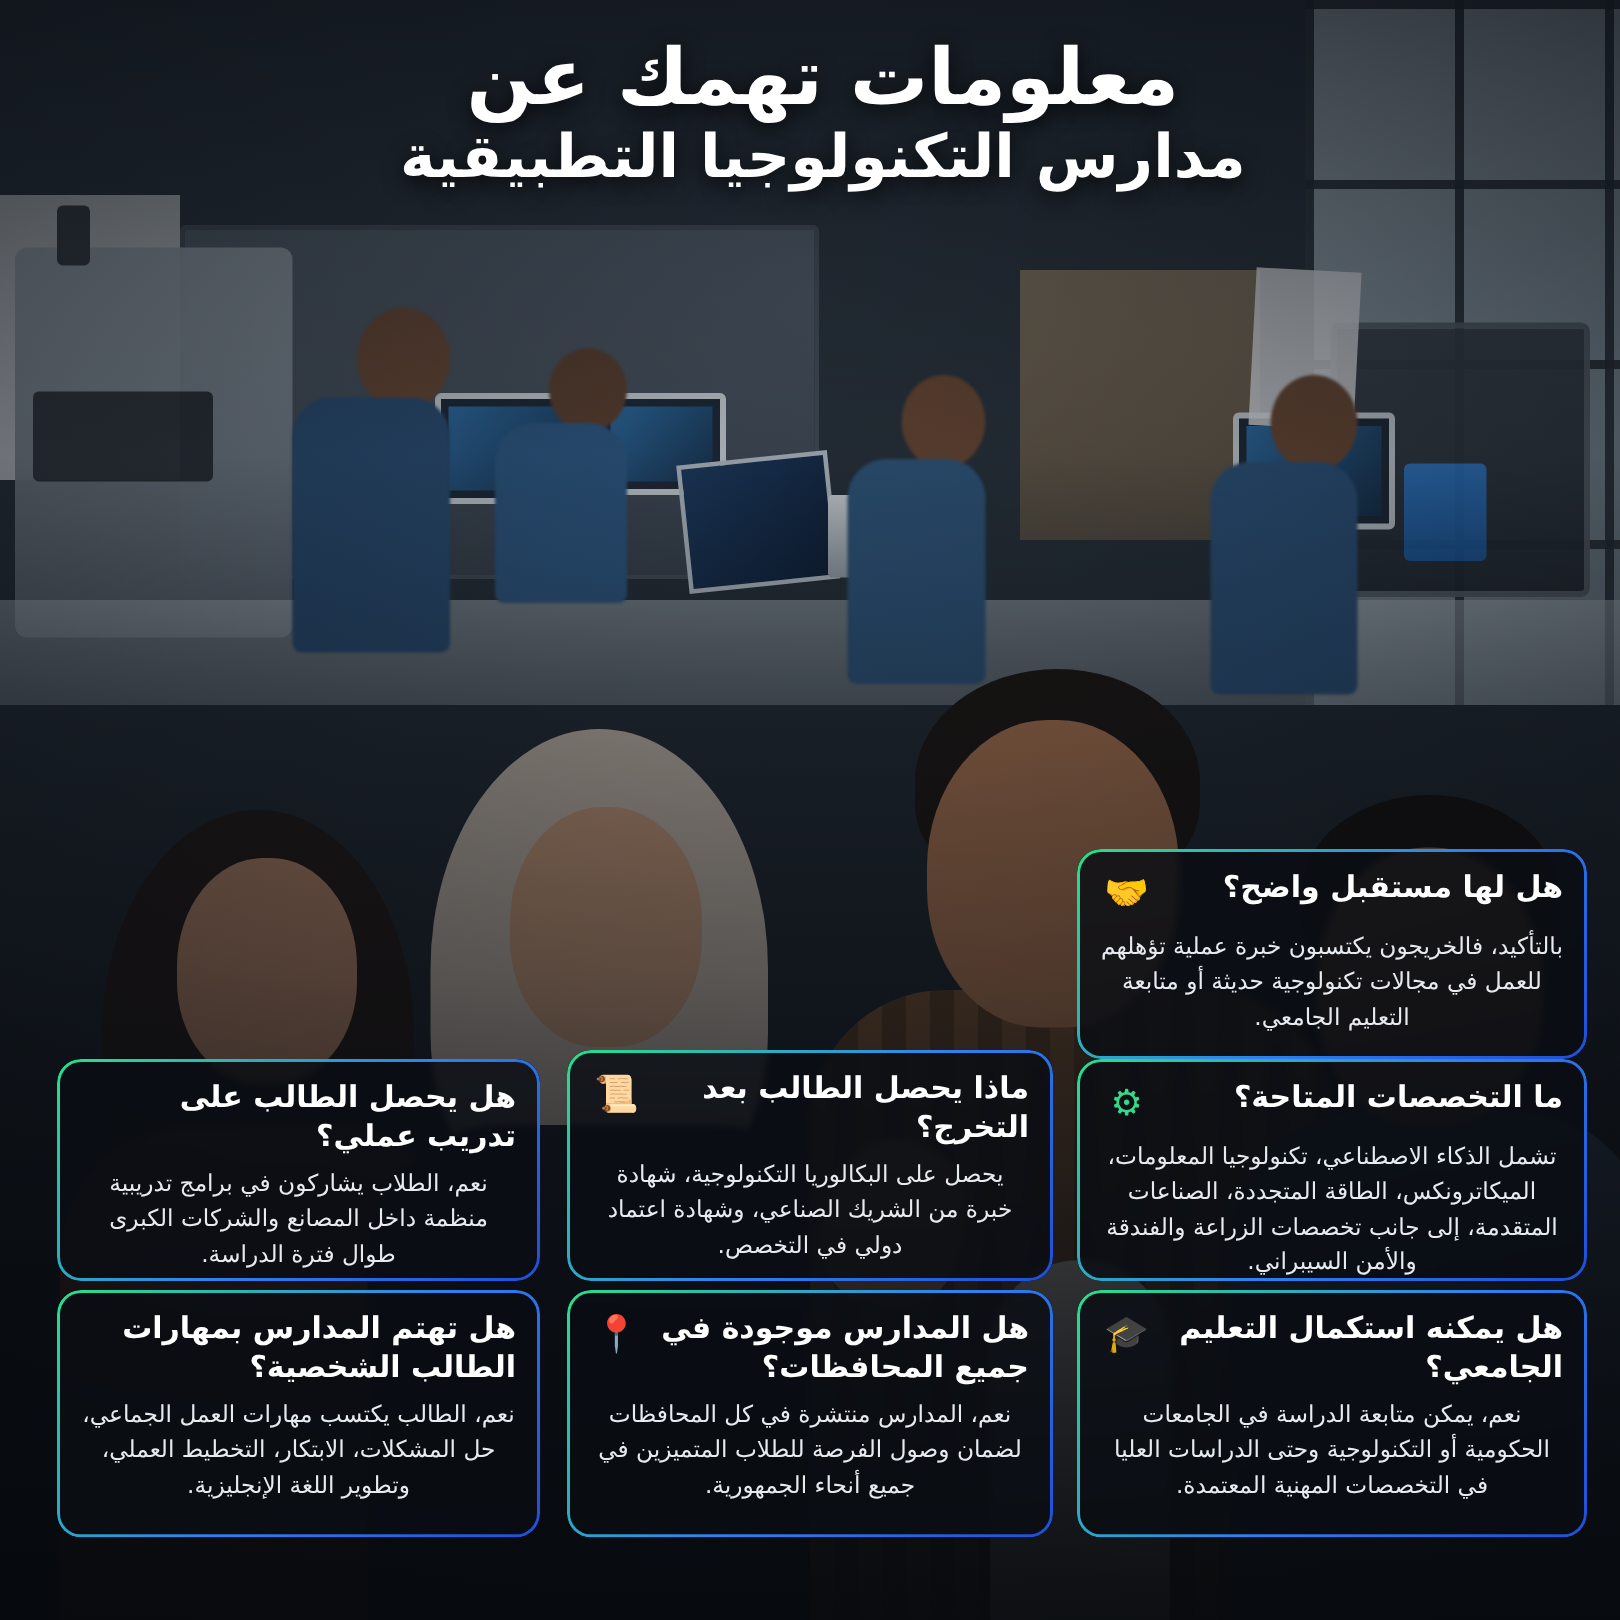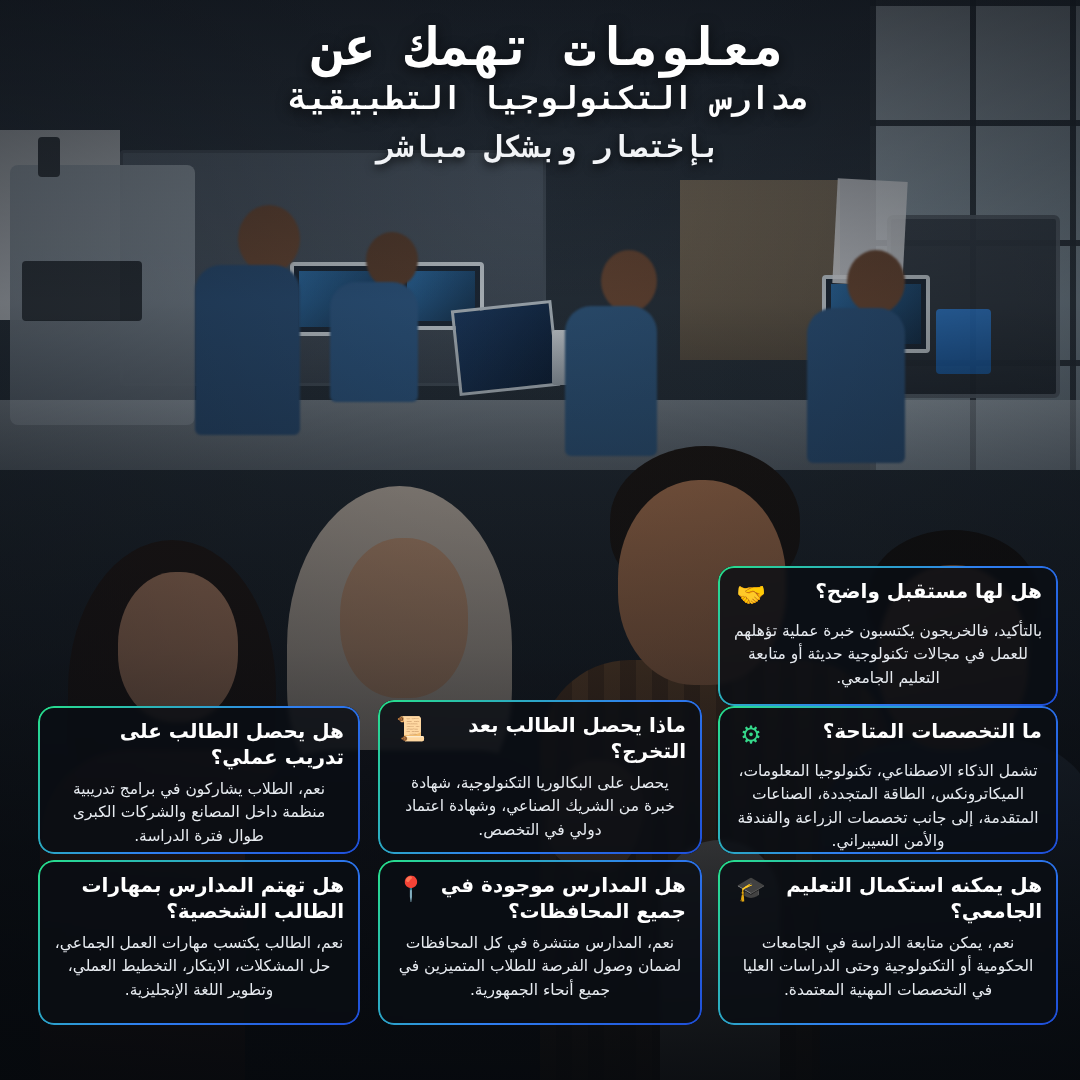--- a/index.html
+++ b/index.html
@@ -145,27 +145,26 @@
     background:
       radial-gradient(120% 90% at 50% 18%,rgba(10,14,20,.15) 0%,rgba(8,11,16,.55) 62%,rgba(6,9,13,.85) 100%),
       linear-gradient(180deg,rgba(8,12,18,.55) 0%,rgba(8,12,18,0) 28%,rgba(6,9,14,.25) 60%,rgba(5,8,12,.85) 100%);
   }
 
   
   .heading{
     position:absolute;top:22px;left:17px;right:0;text-align:center;
     color:#ffffff;text-shadow:0 3px 14px rgba(0,0,0,.75);
     z-index:5;
-    font-family:Liberation Mono, monospace;
   }
   .heading .l1{
     font-size:52px;font-weight:bold;letter-spacing:0;line-height:1.16;
   }
   .heading .l2{
-    font-size:32px;font-weight:bold;line-height:1.16;
+    font-size:40px;font-weight:bold;line-height:1.16;
   }
   .heading .sub{
     margin-top:10px;font-size:30px;font-weight:bold;color:#f2f4f7;
     text-shadow:0 3px 10px rgba(0,0,0,.8);
   }
 
   
   .cards{position:absolute;inset:0;z-index:6;}
   .card{
     position:absolute;
@@ -271,21 +270,20 @@
         <div class="hair"></div>
         <div class="head"></div>
     </div>
   </div>
 
   <div class="vignette"></div>
 
   <div class="heading">
     <div class="l1">معلومات تهمك عن</div>
     <div class="l2">مدارس التكنولوجيا التطبيقية</div>
-    <div class="sub">بإختصار وبشكل مباشر</div>
   </div>
 
   <div class="cards">
 
     <div class="card" id="card-future">
       <div class="q">
         <span class="qt">هل لها مستقبل واضح؟</span>
         <span class="ic">🤝</span>
       </div>
       <div class="a">بالتأكيد، فالخريجون يكتسبون خبرة عملية تؤهلهم للعمل في مجالات تكنولوجية حديثة أو متابعة التعليم الجامعي.</div>

